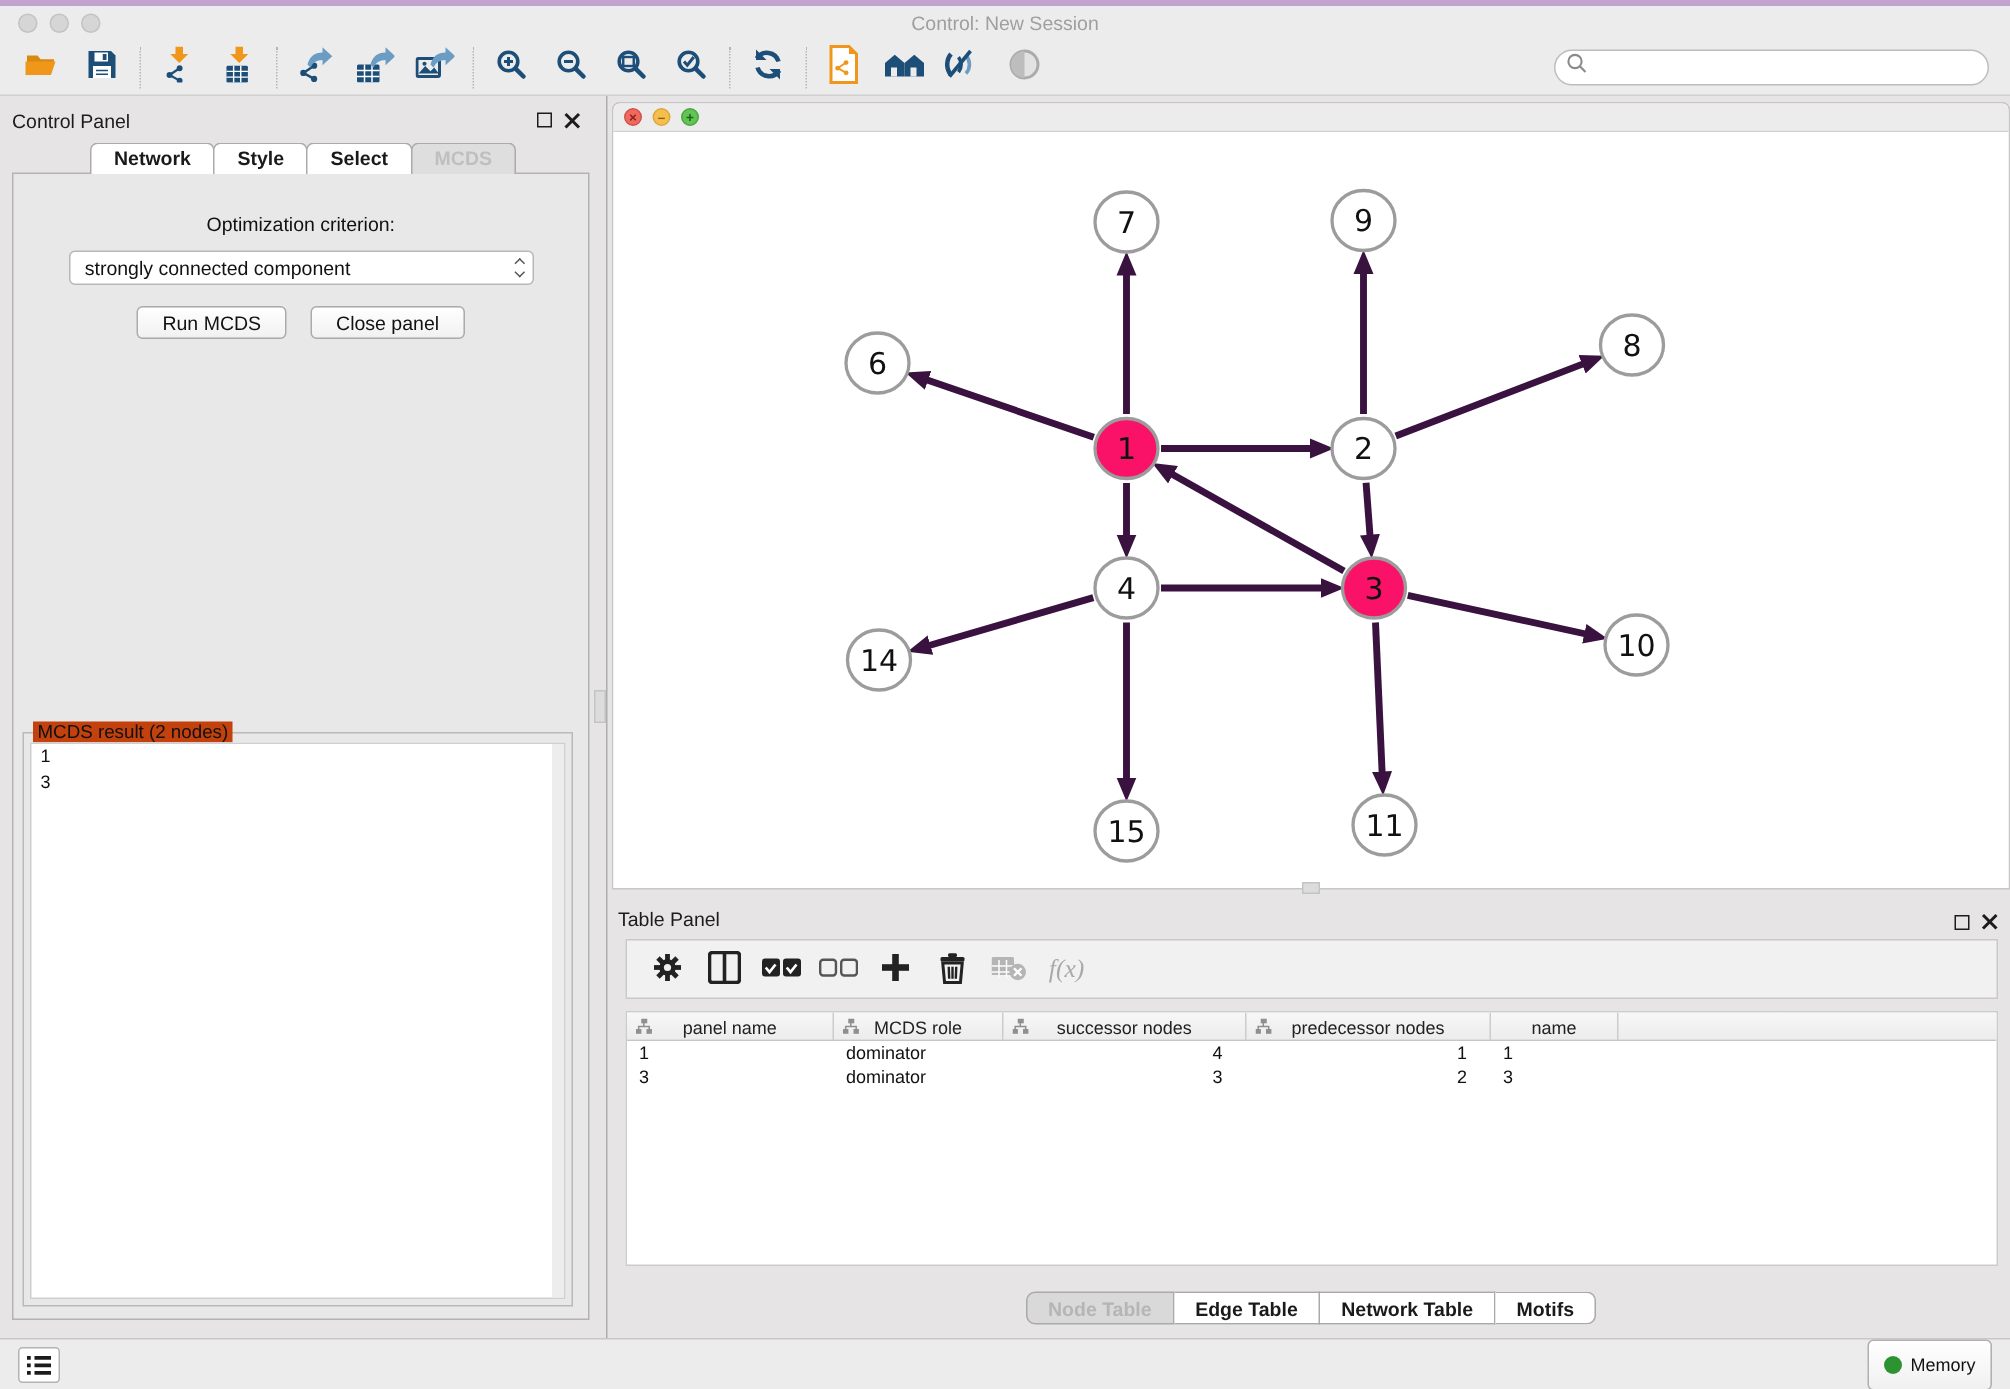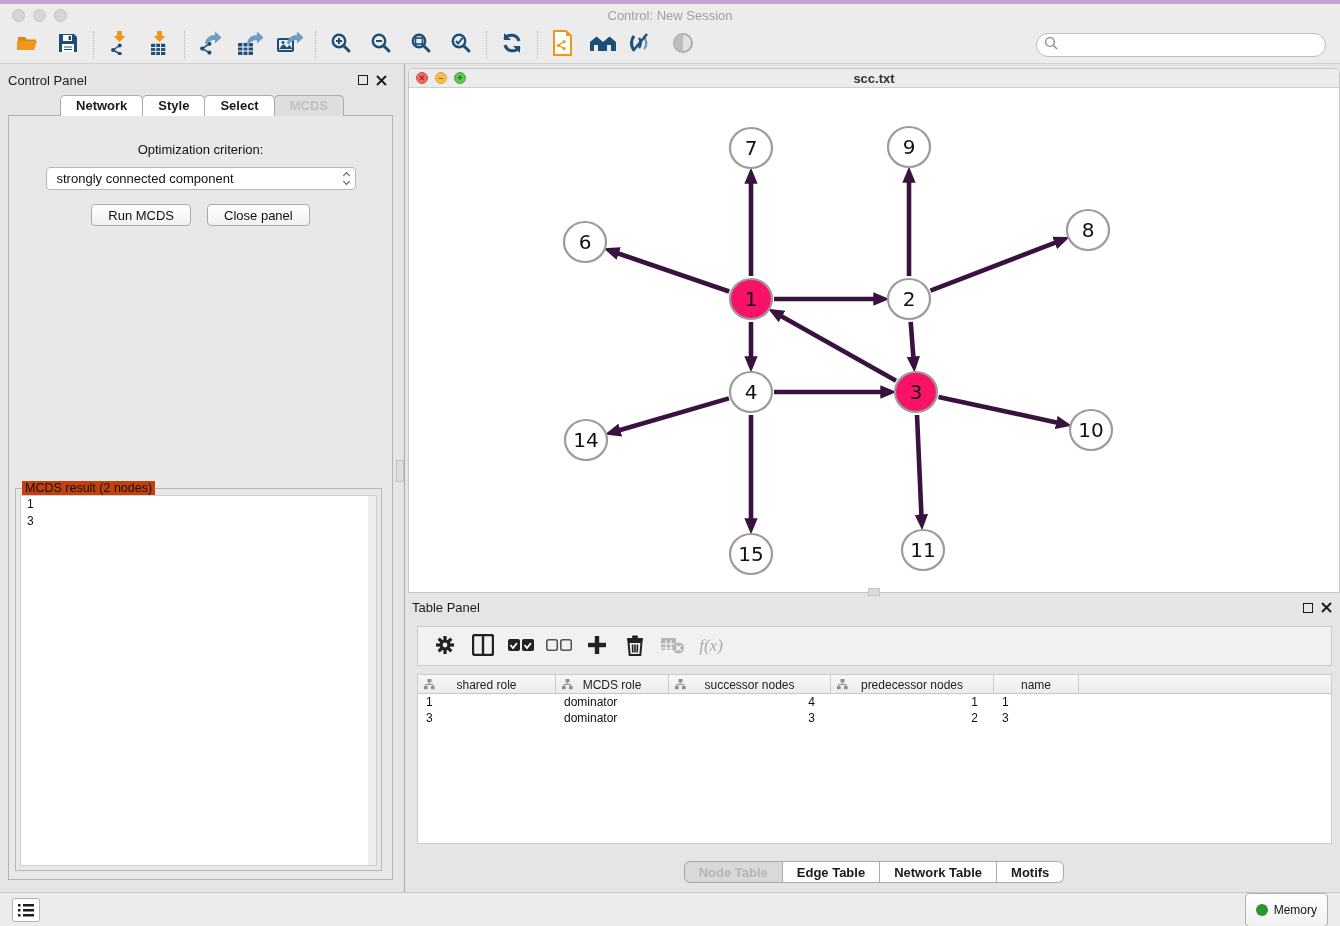--- a/index.html
+++ b/index.html
@@ -54,21 +54,21 @@
   .ntl.red { background:#ee6a5f; border:1px solid #d3524a; color:#8c201b; }
   .ntl.yellow { background:#f5bf4f; border:1px solid #dda73c; color:#925e0c; }
   .ntl.green { background:#61c454; border:1px solid #4aa73e; color:#1d6316; }
   .net-title { position:absolute; left:0; right:0; text-align:center; font-size:13px; font-weight:bold; color:#333; }
   .net-canvas { position:absolute; left:0; top:19px; right:0; bottom:0; background:#fff; }
   .net-canvas svg { width:100%; height:100%; }
   .h-handle { position:absolute; left:50%; bottom:-4px; width:12px; height:8px; margin-left:-6px; background:#dcdcdc; border:1px solid #c4c4c4; }
 
   
   .table-panel { position:absolute; left:408px; top:595px; width:932px; height:295px; }
-  .tp-header { height:25px; display:flex; align-items:center; font-size:13px; color:#1c1c1c; padding-left:4px; }
+  .tp-header { height:25px; display:flex; align-items:flex-end; font-size:13px; color:#1c1c1c; padding-left:4px; }
   .tp-toolbar { position:absolute; left:9px; right:8px; top:31px; height:40px; background:#f1f1f1; border:1px solid #c9c9c9; display:flex; align-items:center; padding-left:10px; gap:4px; }
   .tp-tbtn { width:34px; height:32px; display:flex; align-items:center; justify-content:center; }
   .fx-label { font-family:"Liberation Serif", serif; font-style:italic; font-size:17px; color:#a9a9a9; }
   .data-table { position:absolute; left:9px; right:8px; top:79px; bottom:46px; background:#fff; border:1px solid #cccccc; overflow:hidden; }
   .thead { display:flex; height:19px; border-bottom:1px solid #c6c6c6; background:linear-gradient(#f7f7f7,#ececec); }
   .th { position:relative; height:19px; border-right:1px solid #cccccc; display:flex; align-items:center; justify-content:center; font-size:12px; color:#222; }
   .th .tree-ic { position:absolute; left:6px; top:4px; }
   .trow { display:flex; height:16px; }
   .td { font-size:12px; color:#111; line-height:16px; overflow:hidden; white-space:nowrap; }
   .td.left { text-align:left; padding-left:8px; }
@@ -311,21 +311,20 @@
   <div class="v-splitter">
     <span class="line"></span>
     <span class="v-handle"></span>
   </div>
 
   <div class="net-window">
     <div class="net-titlebar">
       <span class="ntl red">×</span>
       <span class="ntl yellow">–</span>
       <span class="ntl green">+</span>
-      <span class="net-title">scc.txt</span>
     </div>
     <div class="net-canvas" id="net-canvas"><svg viewBox="0 0 930 504">
           <defs>
             <marker id="arrow" markerUnits="userSpaceOnUse" markerWidth="16" markerHeight="14" refX="2" refY="5" orient="auto" viewBox="0 0 12 10">
               <path d="M0 0 L12 5 L0 10 z" fill="#3A1240"></path>
             </marker>
           </defs>
           <line x1="342.0" y1="188.0" x2="342.0" y2="93.0" stroke="#3A1240" stroke-width="4.6" marker-end="url(#arrow)"></line>
           <line x1="320.2" y1="203.5" x2="207.2" y2="164.7" stroke="#3A1240" stroke-width="4.6" marker-end="url(#arrow)"></line>
           <line x1="365.0" y1="211.0" x2="467.0" y2="211.0" stroke="#3A1240" stroke-width="4.6" marker-end="url(#arrow)"></line>
@@ -473,21 +472,21 @@
       <div class="thead" id="thead">
           <div class="th" style="width: 138px;">
             <span class="tree-ic"><svg width="11" height="11" viewBox="0 0 11 11">
                 <g fill="#8f8f8f">
                   <rect x="3.5" y="0" width="4" height="3.2"></rect>
                   <rect x="0" y="7" width="3.6" height="3.2"></rect>
                   <rect x="7" y="7" width="3.6" height="3.2"></rect>
                   <path d="M5.2 3 v2.2 M1.8 7 v-1.6 h7 v1.6" stroke="#8f8f8f" fill="none" stroke-width="1"></path>
                 </g>
               </svg></span>
-            <span>shared role</span>
+            <span>panel name</span>
           </div>
           <div class="th" style="width: 113px;">
             <span class="tree-ic"><svg width="11" height="11" viewBox="0 0 11 11">
                 <g fill="#8f8f8f">
                   <rect x="3.5" y="0" width="4" height="3.2"></rect>
                   <rect x="0" y="7" width="3.6" height="3.2"></rect>
                   <rect x="7" y="7" width="3.6" height="3.2"></rect>
                   <path d="M5.2 3 v2.2 M1.8 7 v-1.6 h7 v1.6" stroke="#8f8f8f" fill="none" stroke-width="1"></path>
                 </g>
               </svg></span>

